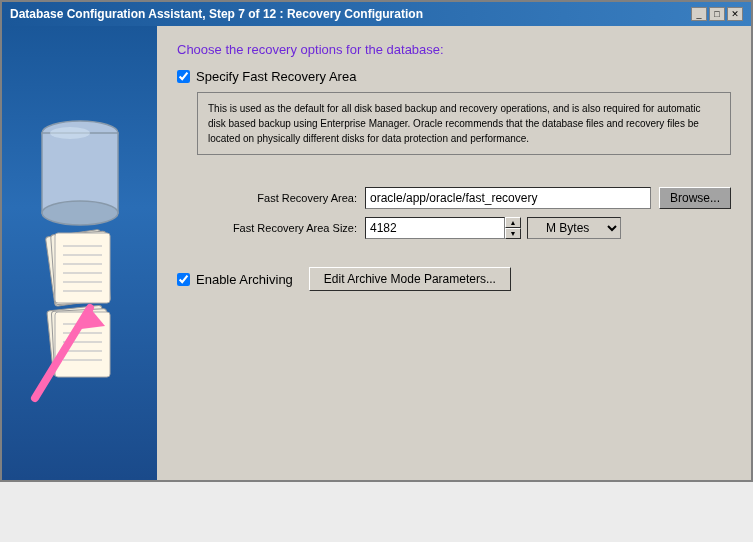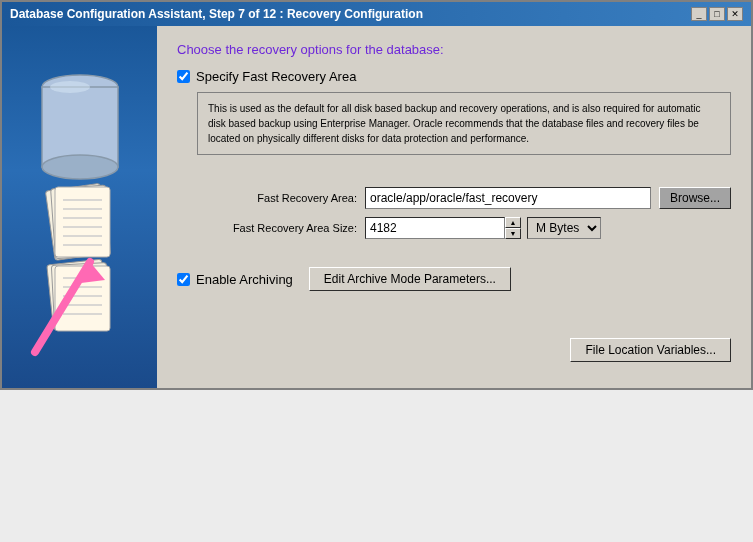--- a/index.html
+++ b/index.html
@@ -6,21 +6,21 @@
     body {
       font-family: Arial, sans-serif;
       font-size: 13px;
       background: #ececec;
       width: 753px;
       height: 542px;
       overflow: hidden;
     }
     .window {
       width: 753px;
-      height: 390px;
+      height: 482px;
       background: #d4d0c8;
       border: 2px solid #808080;
       display: flex;
       flex-direction: column;
     }
     .title-bar {
       background: linear-gradient(to right, #1a5799, #3a7fc1);
       color: white;
       padding: 4px 8px;
       font-size: 12px;
@@ -153,21 +153,21 @@
       align-items: center;
       justify-content: center;
       line-height: 1;
     }
     .unit-select {
       height: 22px;
       margin-left: 6px;
       background: #d4d0c8;
       border: 1px inset #808080;
       font-size: 12px;
-      padding: 0 4px;
+      padding: 0 14px;
     }
     .archiving-row {
       display: flex;
       align-items: center;
       gap: 16px;
       margin-top: 8px;
     }
     .archive-btn {
       height: 24px;
       padding: 0 14px;
@@ -328,19 +328,16 @@
       <div class="archiving-row">
         <div style="display:flex;align-items:center;gap:6px;">
           <input type="checkbox" id="enableArchiving" checked="" style="">
           <label for="enableArchiving">Enable Archiving</label>
         </div>
         <button class="archive-btn">Edit Archive Mode Parameters...</button>
       </div>
 
       <div class="spacer"></div>
 
-      <div class="file-location-row">
-        <button class="file-location-btn">File Location Variables...</button>
-      </div>
     </div>
   </div>
 
 </div>
 
 </body></html>

